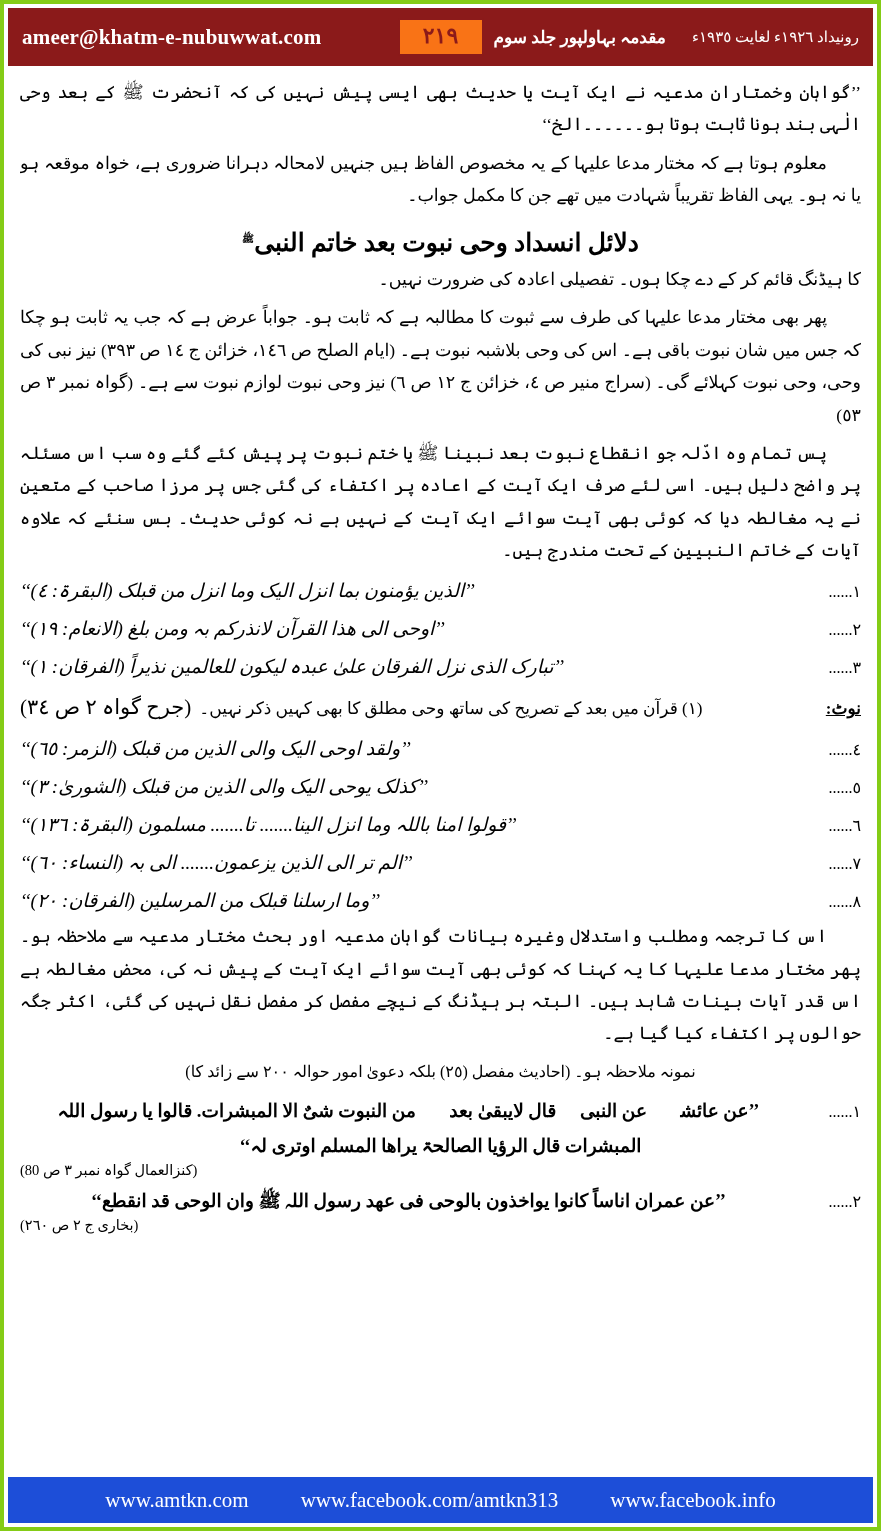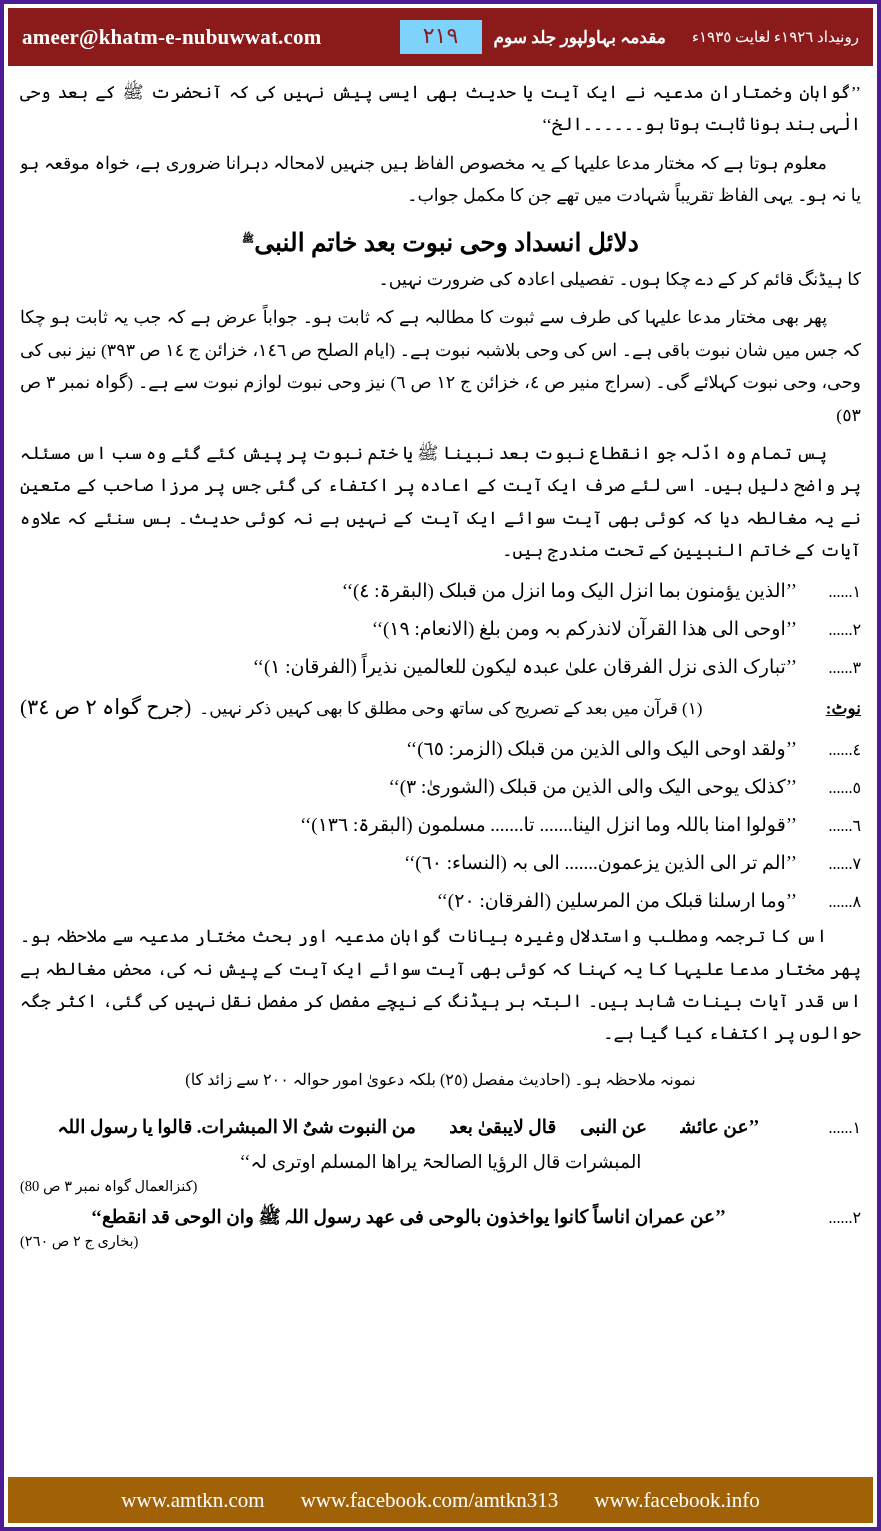--- a/index.html
+++ b/index.html
@@ -10,21 +10,21 @@
     width: 881px;
     height: 1531px;
     background: #ffffff;
     font-family: "Liberation Serif", serif;
     position: relative;
     overflow: hidden;
   }
   .page {
     position: absolute;
     inset: 0;
-    border: 4px solid #4c1d95;
+    border: 4px solid #84cc16;
     box-sizing: border-box;
     background: #fff;
   }
   
   .header {
     position: absolute;
     top: 4px;
     left: 4px;
     right: 4px;
     height: 58px;
@@ -47,29 +47,29 @@
     position: absolute;
     left: 50%;
     transform: translateX(-50%);
     top: 50%;
     margin-top: -29px;
     height: 58px;
     display: flex;
     align-items: center;
   }
   .page-number-box {
-    background: #7dd3fc;
+    background: #f97316;
     color: #8b1a1a;
     border: 2px solid #8b1a1a;
     min-width: 62px;
     text-align: center;
     padding: 3px 10px 5px;
     font-family: "Liberation Serif", serif;
     font-size: 22px;
-    font-weight: normal;
+    font-weight: bold;
     border-radius: 2px;
   }
   .hdr-right {
     display: flex;
     align-items: center;
     gap: 26px;
     direction: rtl;
   }
   .hdr-book-title {
     font-size: 17px;
@@ -80,26 +80,26 @@
     font-size: 15px;
     white-space: nowrap;
   }
   
   .footer {
     position: absolute;
     bottom: 4px;
     left: 4px;
     right: 4px;
     height: 46px;
-    background: #a16207;
+    background: #1d4ed8;
     color: #ffffff;
     display: flex;
     align-items: center;
     justify-content: center;
-    gap: 36px;
+    gap: 52px;
     box-sizing: border-box;
   }
   .footer a, .footer span.flink {
     color: #ffffff;
     font-family: "Liberation Serif", serif;
     font-size: 21px;
     text-decoration: none;
     white-space: nowrap;
   }
   
@@ -151,22 +151,23 @@
     justify-content: flex-start;
   }
   .ayat-num {
     min-width: 58px;
     text-align: right;
     font-size: 16px;
     white-space: nowrap;
   }
   .ayat-text {
     flex: 1;
-    text-align: right;
+    text-align: left;
     font-size: 19px;
+    font-style: italic;
   }
   .note-row {
     display: flex;
     align-items: baseline;
     gap: 8px;
     font-size: 17px;
     line-height: 1.9;
     margin: 2px 0;
   }
   .note-label {
@@ -190,32 +191,32 @@
   }
   .hadith-text {
     flex: 1;
     text-align: center;
     font-size: 18.5px;
     font-weight: bold;
   }
   .cont-line {
     text-align: center;
     font-size: 18.5px;
-    font-weight: normal;
+    font-weight: bold;
     line-height: 1.9;
   }
   .ref-right {
     text-align: left;
     font-size: 14.5px;
     margin-top: -2px;
   }
   .small-note {
     font-size: 16px;
     text-align: center;
-    margin: 20px 0;
+    margin: 12px 0;
   }
 </style>
 </head>
 <body>
 
 <div class="page">
 
   <div class="header">
     <div class="hdr-email">ameer@khatm-e-nubuwwat.com</div>
     <div class="hdr-center">

